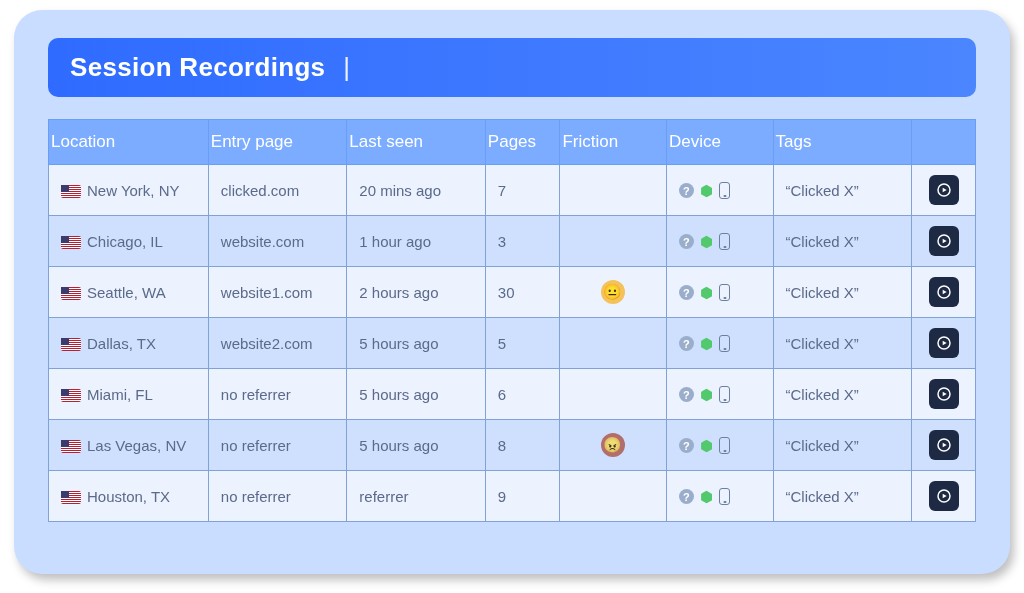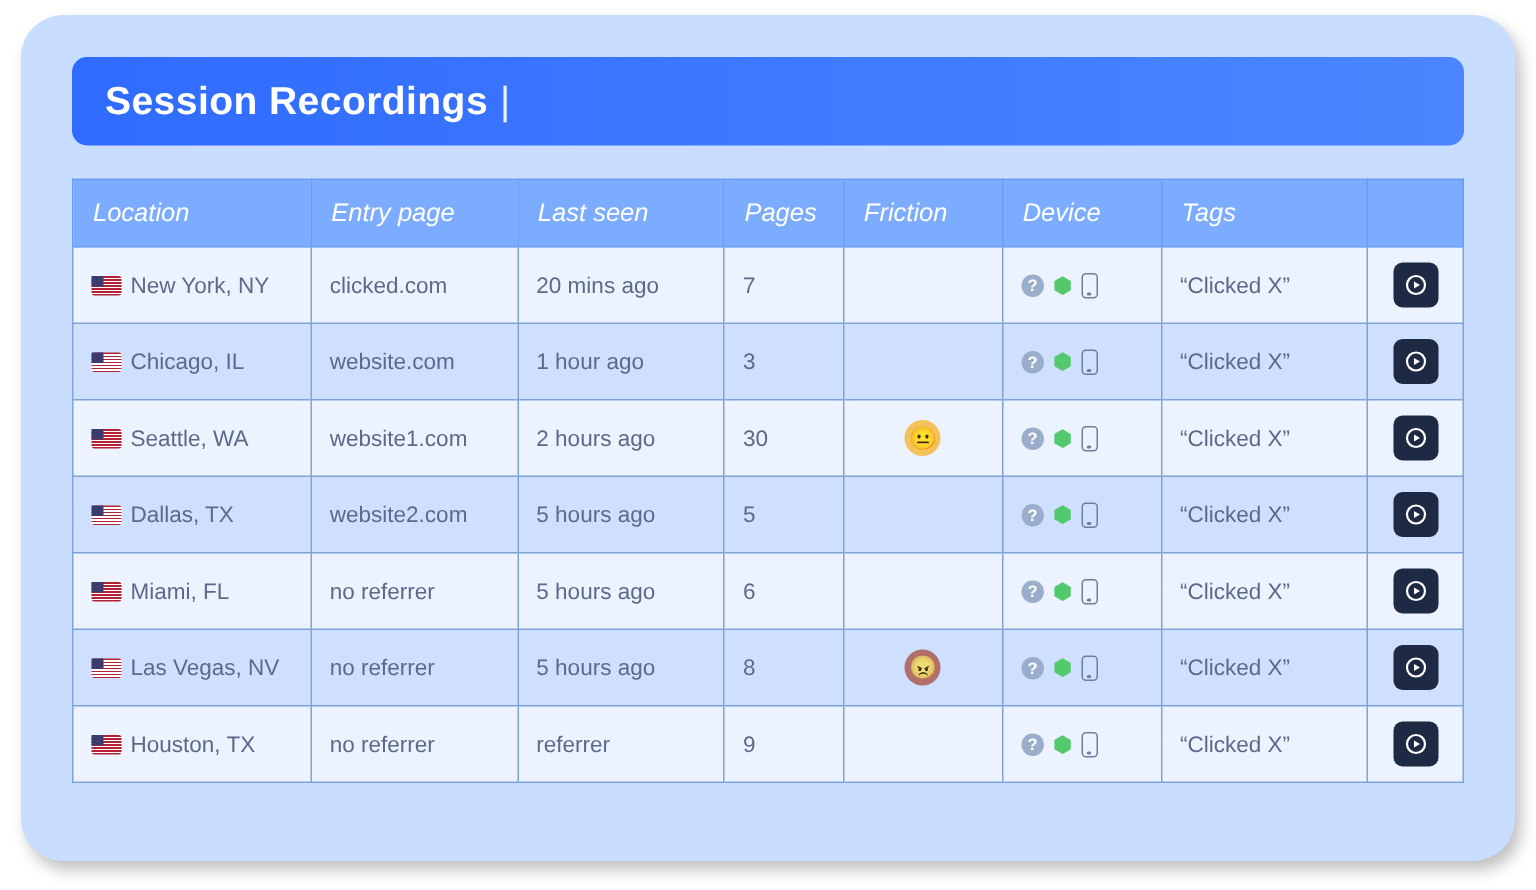--- a/index.html
+++ b/index.html
@@ -22,21 +22,21 @@
     box-shadow: 4px 6px 10px rgba(0,0,0,0.25);
     padding: 28px 34px 30px 34px;
   }
   .title-bar {
     background: linear-gradient(90deg, #2f6bff 0%, #4b86ff 100%);
     border-radius: 10px;
     padding: 14px 22px;
     color: #fff;
     display: flex;
     align-items: baseline;
-    gap: 8px;
+    gap: 18px;
     margin-bottom: 22px;
     text-align: right;
   }
   .title-bar .title {
     font-size: 26px;
     font-weight: 700;
     letter-spacing: .3px;
   }
   .title-bar .sep {
     font-size: 26px;
@@ -58,23 +58,22 @@
   th, td {
     border: 1px solid #7fa3d6;
     text-align: left;
     vertical-align: middle;
   }
   thead th {
     background: #7bacff;
     color: #fff;
     font-weight: 500;
     font-size: 17px;
-    padding: 12px 13px;
+    padding: 12px 2px;
     border-color: #6a9ef4;
-    font-style: italic;
   }
   tbody td {
     padding: 10px 12px;
     height: 50px;
   }
   tbody tr:nth-child(even) td { background: #cfe0ff; }
   tbody tr:nth-child(odd) td  { background: #ecf3ff; }
 
   .col-location { width: 150px; }
   .col-entry    { width: 130px; }

